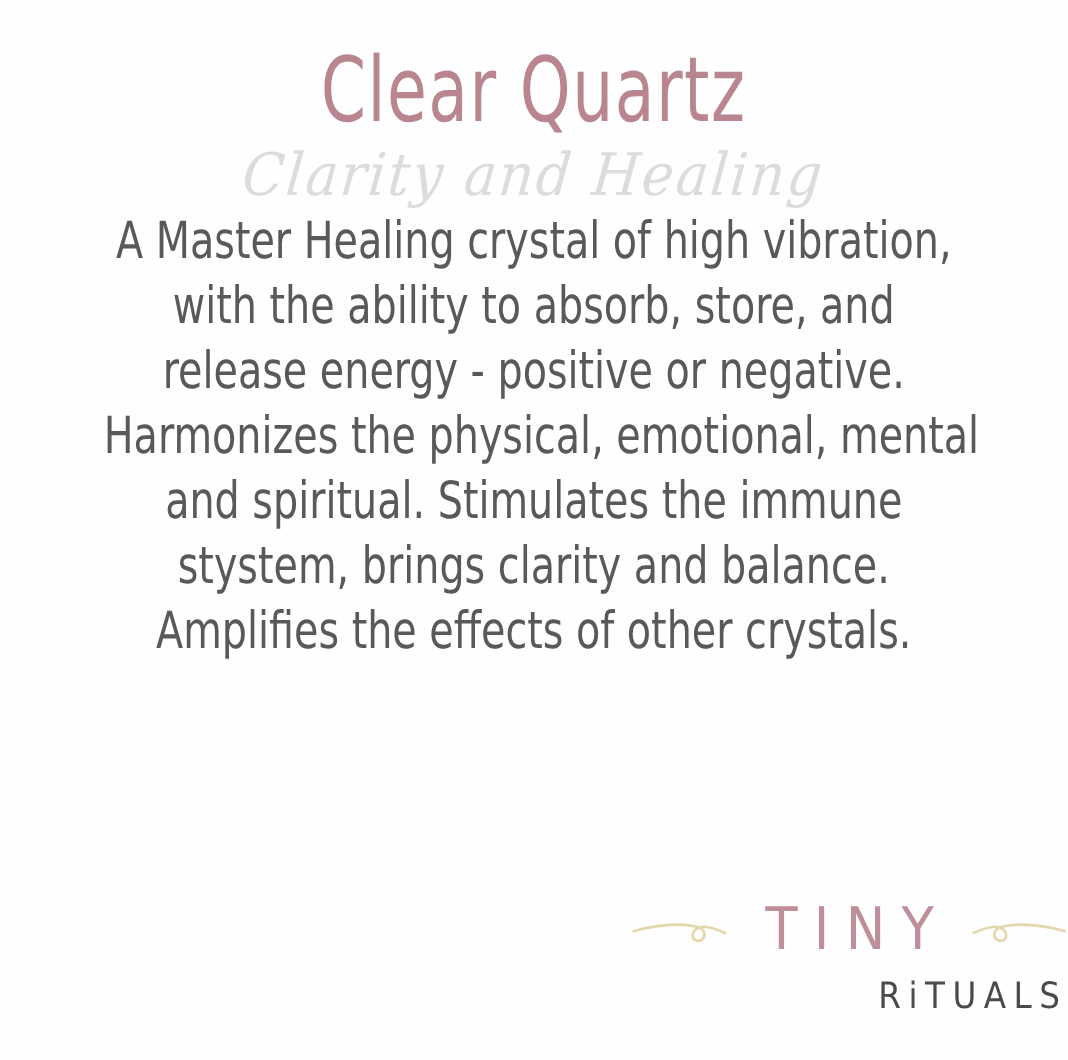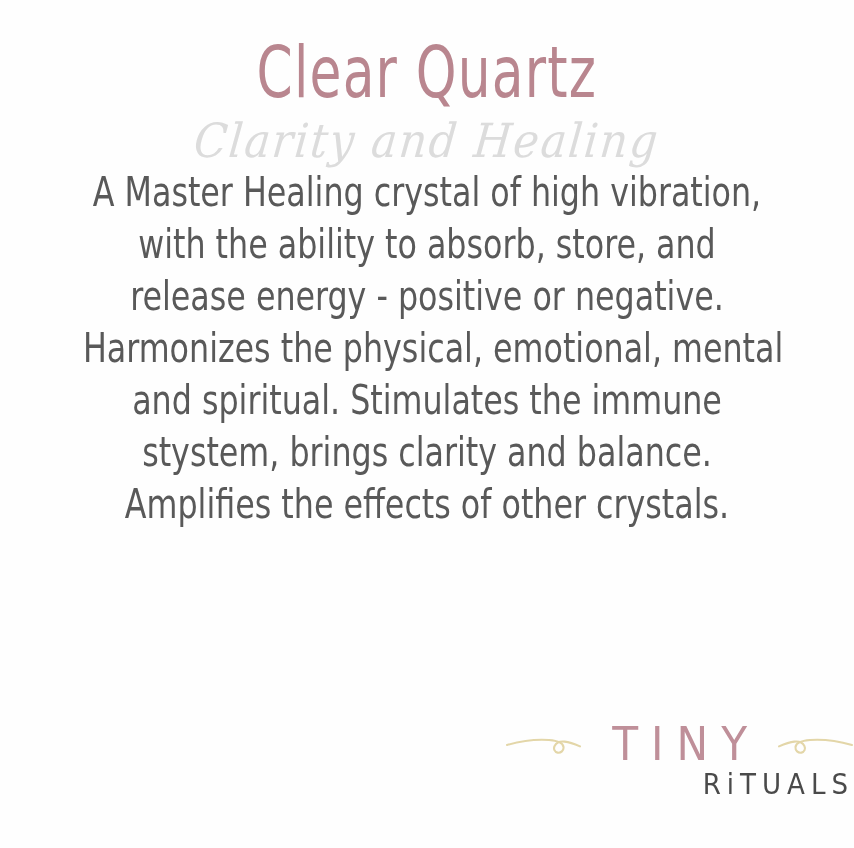--- a/index.html
+++ b/index.html
@@ -103,21 +103,21 @@
     font-family: "DejaVu Sans Condensed", "Liberation Sans Narrow", "Liberation Sans", sans-serif;
     font-size: 47px;
     font-weight: 300;
     color: #bf8f99;
     letter-spacing: 13px;
     text-indent: 13px;
     line-height: 1;
     white-space: nowrap;
   }
   .brand-sub {
-    margin-top: 0;
+    margin-top: 12px;
     font-family: "DejaVu Sans Condensed", "Liberation Sans Narrow", "Liberation Sans", sans-serif;
     font-size: 29px;
     font-weight: 300;
     color: #4a4a4a;
     letter-spacing: 6px;
     text-indent: 6px;
     line-height: 1;
     white-space: nowrap;
   }
 </style>

